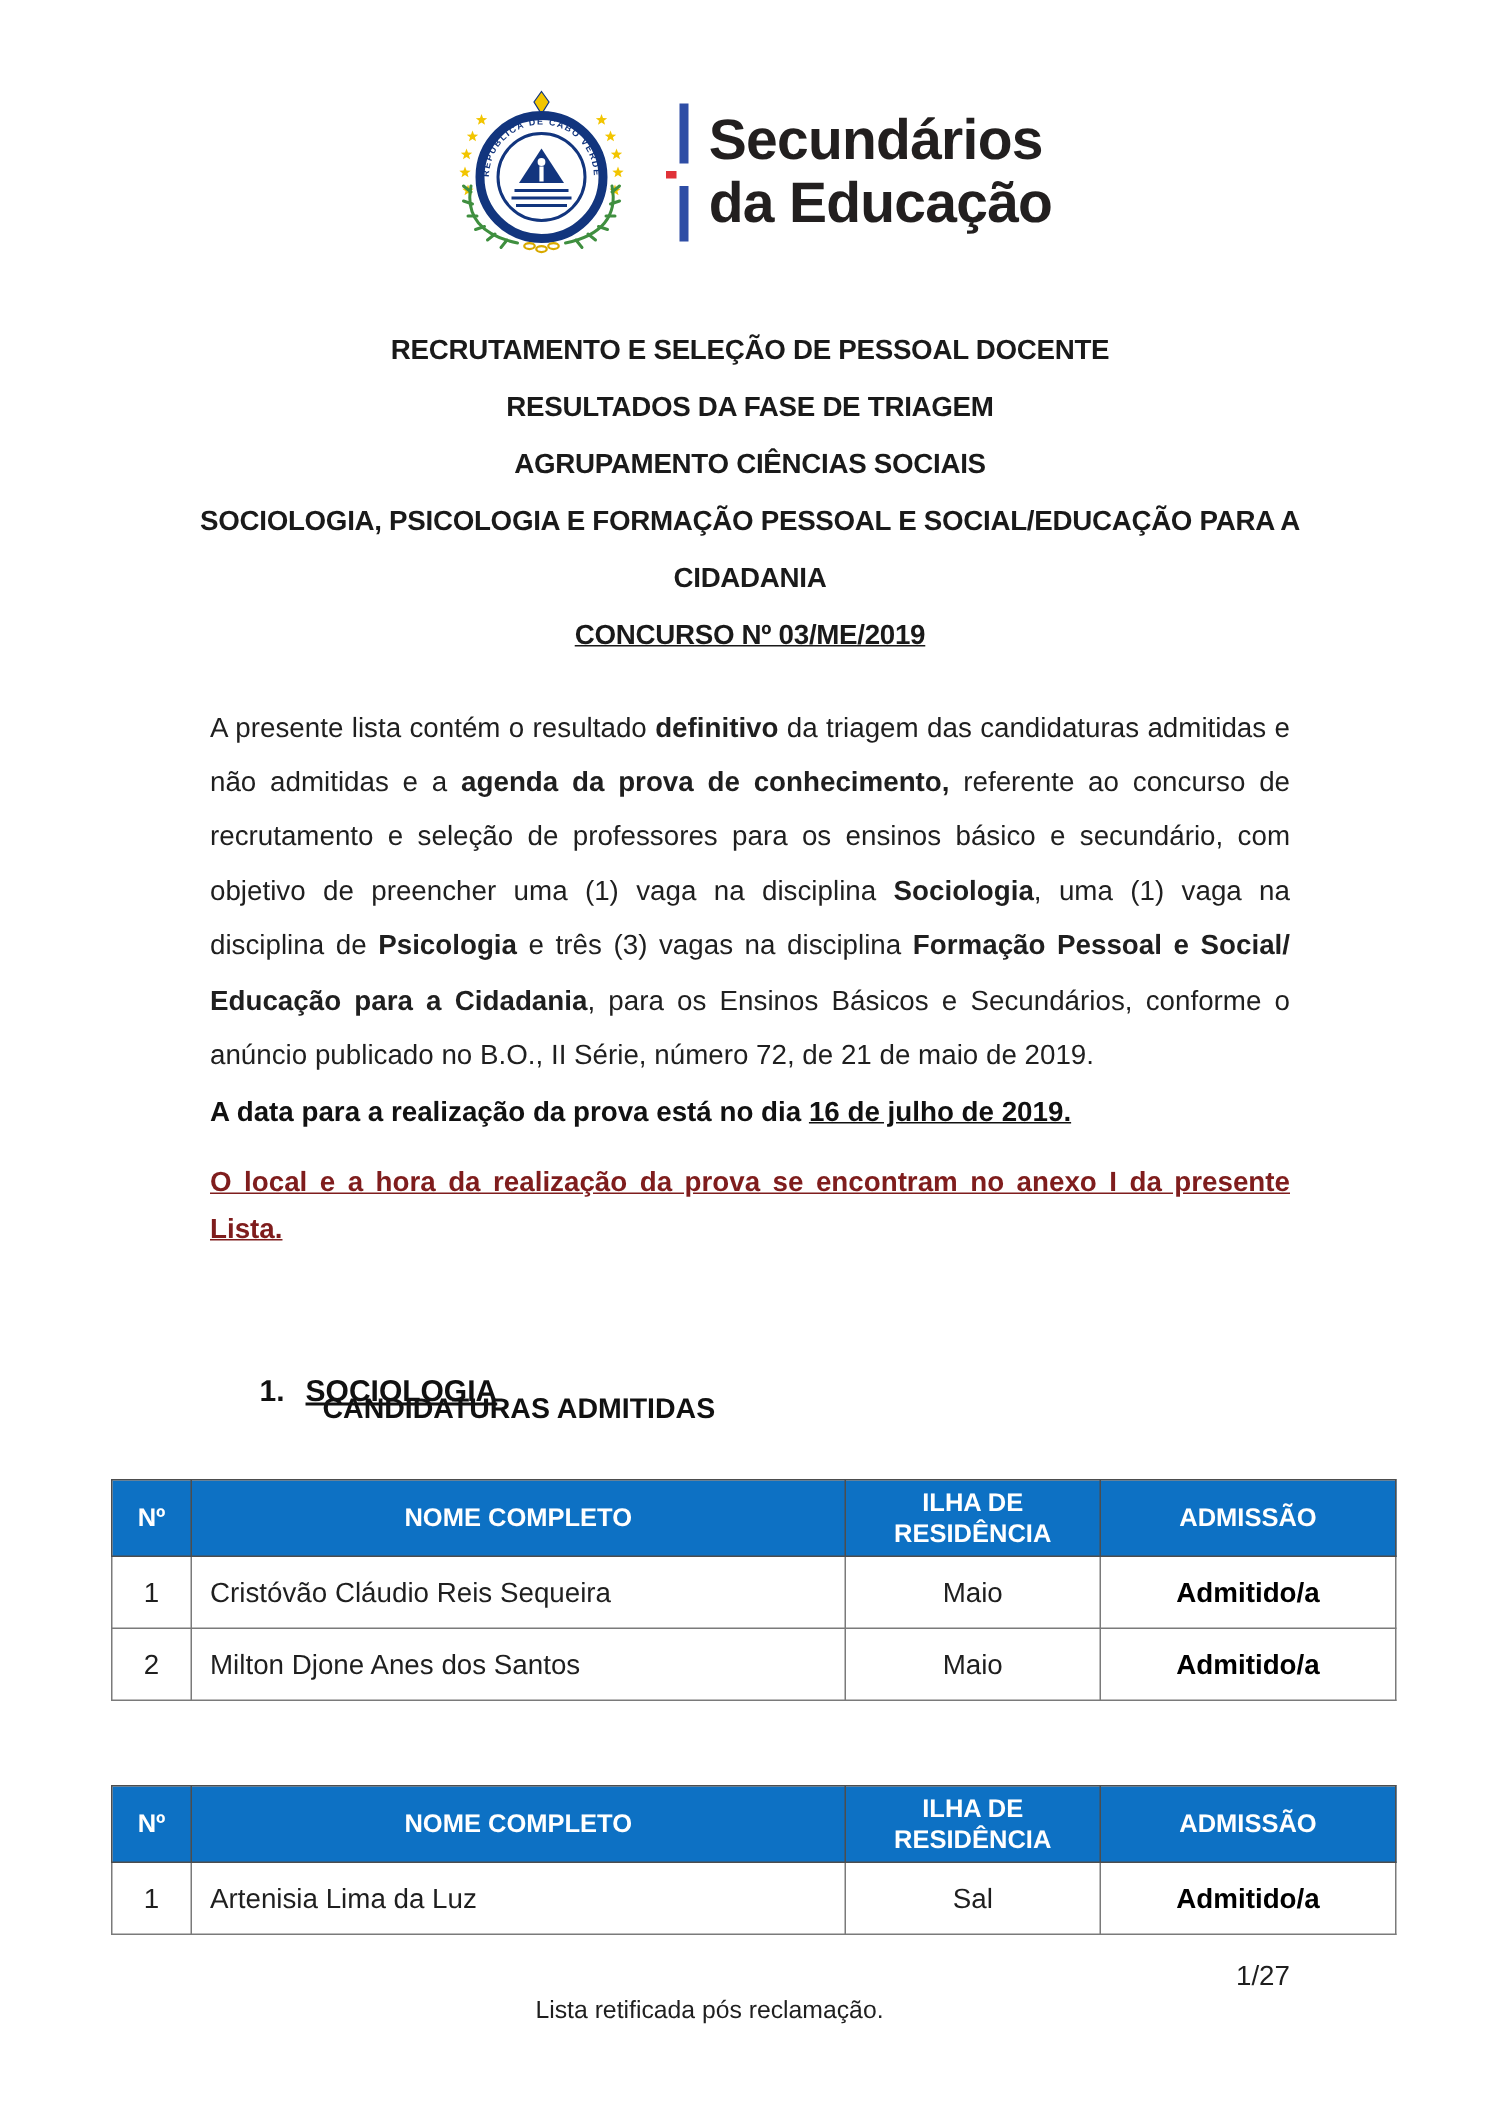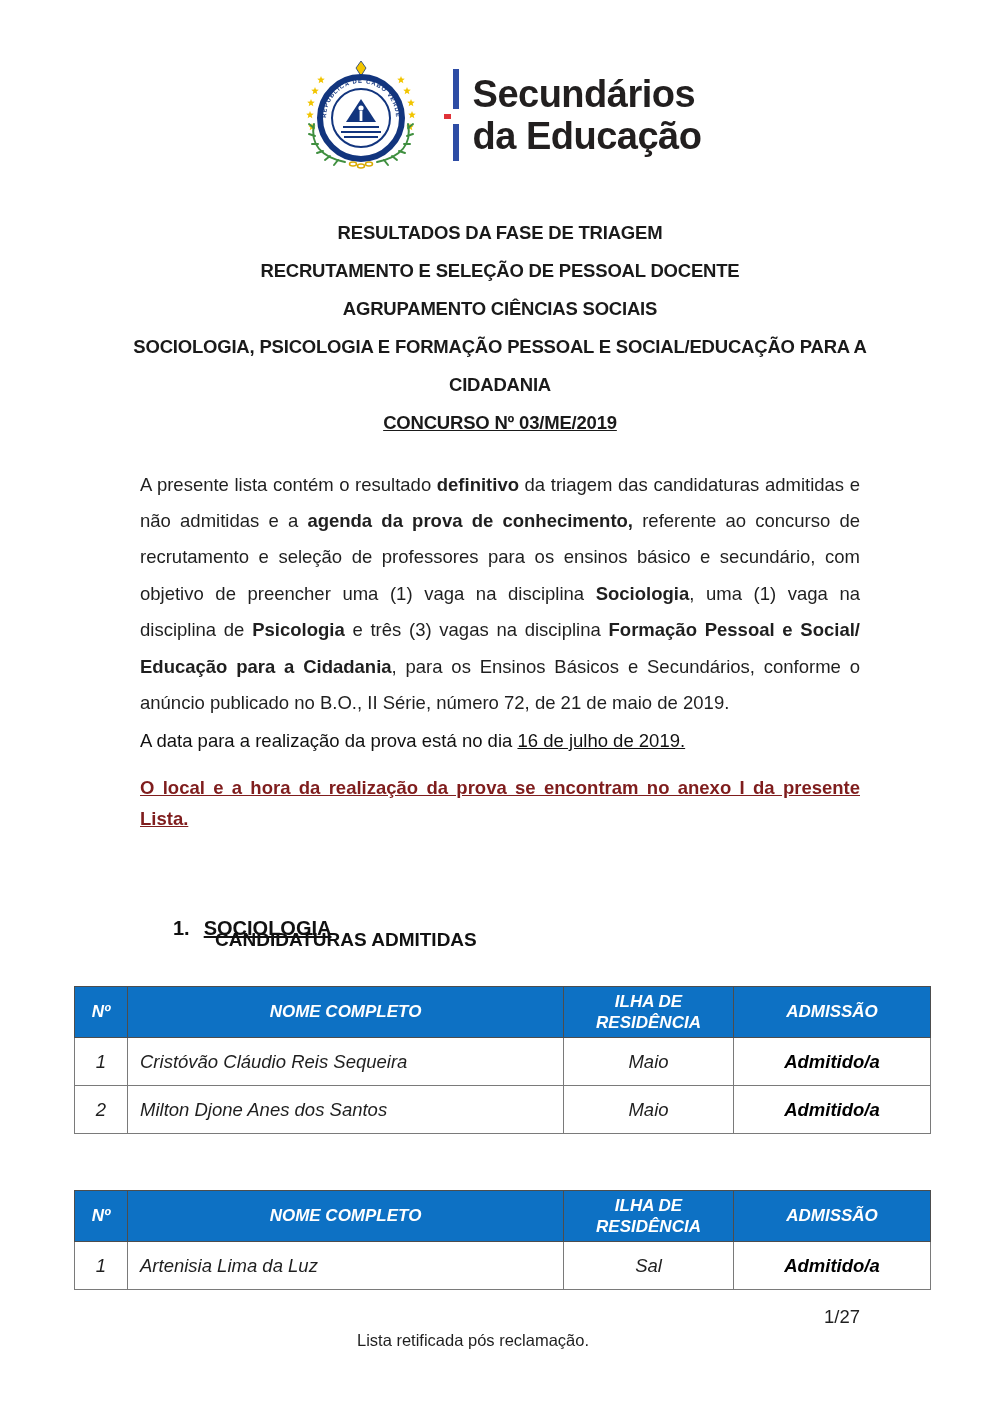--- a/index.html
+++ b/index.html
@@ -25,32 +25,32 @@
   
   .headings{position:absolute;top:214px;left:140px;width:720px;text-align:center;}
   .h-line{height:38px;display:flex;align-items:center;justify-content:center;
           font-weight:700;font-size:18.5px;letter-spacing:-0.2px;white-space:nowrap;}
   .h-line.u{text-decoration:underline;}
   
   .intro{position:absolute;top:448px;left:140px;width:720px;
          font-size:18.5px;line-height:36.4px;text-align:justify;color:#1f1f1f;}
   .b{font-weight:700;}
   .date-line{position:absolute;top:730px;left:140px;width:720px;
-             font-size:18.5px;font-weight:400;color:#111;}
+             font-size:18.5px;font-weight:700;color:#111;}
   .date-line .u{text-decoration:underline;}
   .loc-line{position:absolute;top:772px;left:140px;width:720px;
             font-size:18.5px;font-weight:700;line-height:31px;text-align:justify;color:#7f1d1d;}
   .loc-line span{text-decoration:underline;}
   
   .section-head{position:absolute;top:881px;left:173px;font-size:20px;font-weight:700;color:#111;margin-top:36px;}
   .section-head .num{margin-right:14px;}
   .section-head .ttl{text-decoration:underline;}
   .section-sub{position:absolute;top:929px;left:203px;font-size:19px;font-weight:700;color:#111;margin-left:12px;}
   
-  table.roster{position:absolute;left:74px;width:856px;border-collapse:collapse;table-layout:fixed;font-style:italic;}
+  table.roster{position:absolute;left:74px;width:856px;border-collapse:collapse;table-layout:fixed;}
   table.t1{top:986px;}
   table.t2{top:1190px;}
   .roster col.c0{width:53px;}
   .roster col.c1{width:436px;}
   .roster col.c2{width:170px;}
   .roster col.c3{width:197px;}
   .roster th{
     background:#0d71c4;color:#ffffff;font-weight:700;font-size:17px;
     border:1px solid #4d4d4d;height:50px;text-align:center;padding:0;line-height:1.25;
   }
@@ -145,22 +145,22 @@
       <div class="bar-bottom"></div>
     </div>
 
     <div class="ministry">
       <div>Secundários</div>
       <div>da Educação</div>
     </div>
   </div>
 
   <div class="headings">
+    <div class="h-line">RECRUTAMENTO E SELEÇÃO DE PESSOAL DOCENTE</div>
     <div class="h-line">RESULTADOS DA FASE DE TRIAGEM</div>
-    <div class="h-line">RECRUTAMENTO E SELEÇÃO DE PESSOAL DOCENTE</div>
     <div class="h-line">AGRUPAMENTO CIÊNCIAS SOCIAIS</div>
     <div class="h-line">SOCIOLOGIA, PSICOLOGIA E FORMAÇÃO PESSOAL E SOCIAL/EDUCAÇÃO PARA A</div>
     <div class="h-line">CIDADANIA</div>
     <div class="h-line u">CONCURSO Nº 03/ME/2019</div>
   </div>
 
   <p class="intro"><span>A presente lista contém o resultado </span><span class="b">definitivo</span><span> da triagem das candidaturas admitidas e não admitidas e a </span><span class="b">agenda da prova de conhecimento,</span><span> referente ao concurso de recrutamento e seleção de professores para os ensinos básico e secundário, com objetivo de preencher uma (1) vaga na disciplina </span><span class="b">Sociologia</span><span>, uma (1) vaga na disciplina de </span><span class="b">Psicologia</span><span> e três (3) vagas na disciplina </span><span class="b">Formação Pessoal e Social/ Educação para a Cidadania</span><span>, para os Ensinos Básicos e Secundários, conforme o anúncio publicado no B.O., II Série, número 72, de 21 de maio de 2019.</span></p>
 
   <div class="date-line"><span>A data para a realização da prova está no dia </span><span class="u">16 de julho de 2019.</span></div>
 

